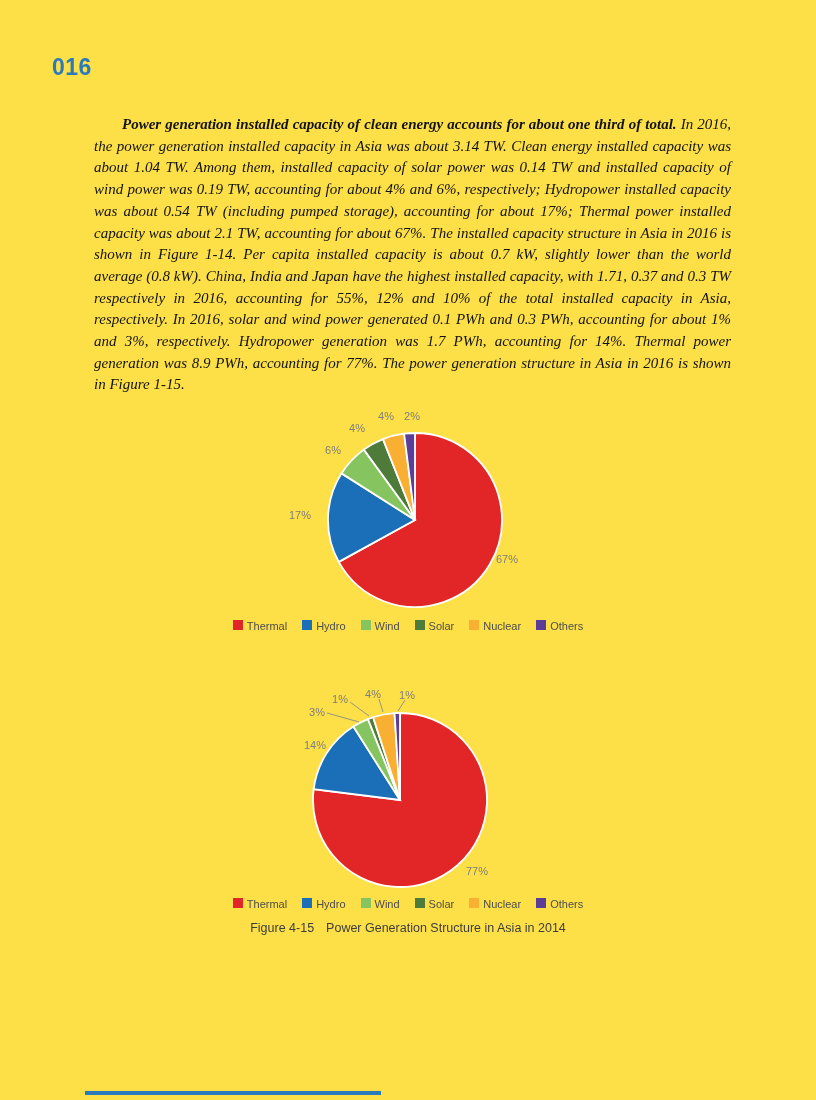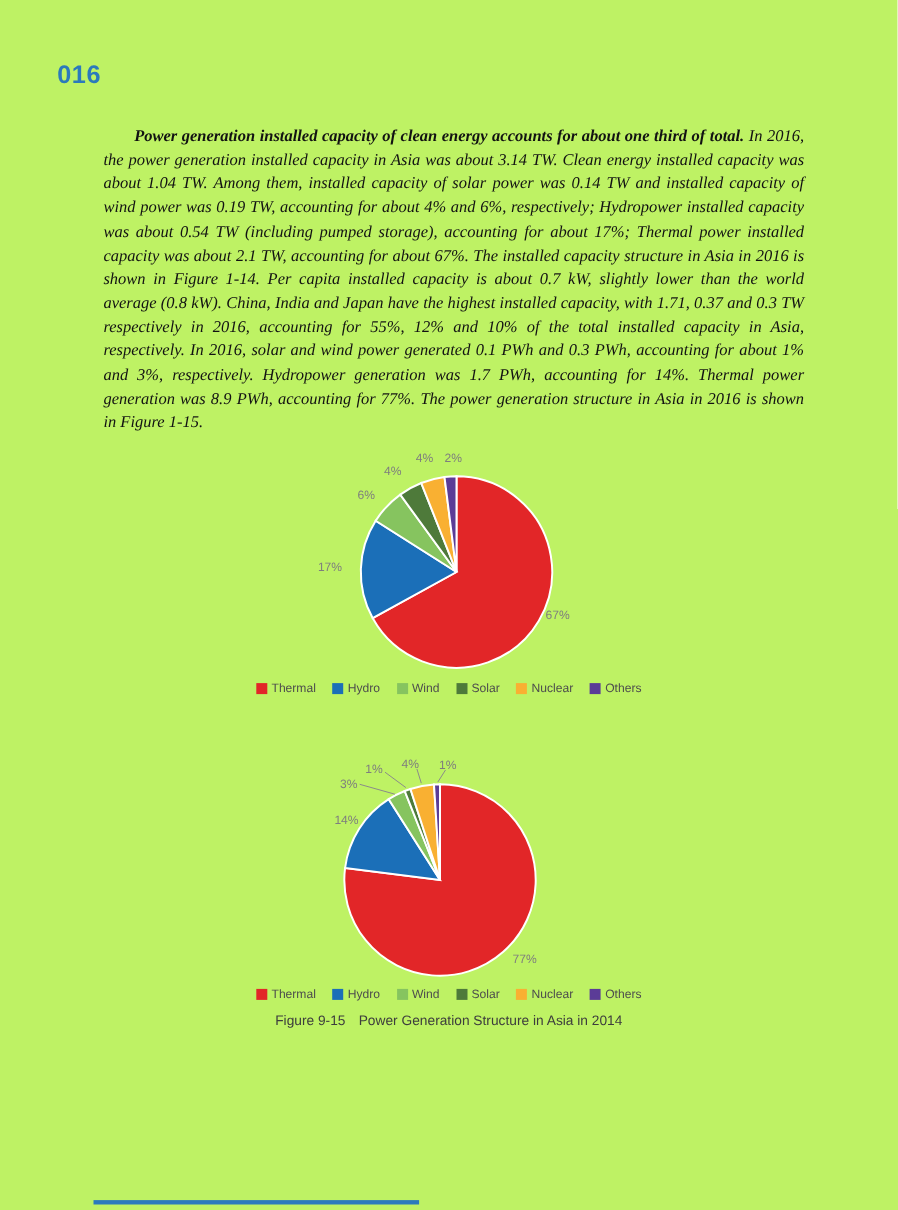--- a/index.html
+++ b/index.html
@@ -1,18 +1,18 @@
 <!DOCTYPE html>
 <html><head>
 <meta charset="utf-8">
 <style>
   * { margin:0; padding:0; box-sizing:border-box; }
   html,body { background:#ffffff; }
   .page {
-    position:relative; width:816px; height:1100px; background:#bef264;
+    position:relative; width:816px; height:1100px; background:#fde047;
     font-family:"Liberation Serif", serif; overflow:hidden;
   }
   .page-number {
     position:absolute; left:52px; top:54px;
     font-family:"Liberation Sans", sans-serif;
     font-weight:bold; font-size:23px; letter-spacing:0.5px;
   }
   .body-text {
     position:absolute; left:94px; width:637px;
     font-size:15px; line-height:21.7px; text-align:justify; color:#121212;
@@ -27,21 +27,21 @@
     font-family:"Liberation Sans", sans-serif;
     font-size:11px; fill:#7e7e7e;
   }
   .legend {
     position:absolute; left:0; width:816px;
     display:flex; justify-content:center; gap:15px;
     font-family:"Liberation Sans", sans-serif; font-size:11px; color:#4d4d4d;
   }
   .legend-1 { top:620px; }
   .legend-2 { top:898px; }
-  .legend-item { display:flex; align-items:center; gap:4px; }
+  .legend-item { display:flex; align-items:flex-start; gap:4px; }
   .legend-swatch { width:10px; height:10px; display:inline-block; }
   .caption {
     position:absolute; left:0; width:816px; text-align:center;
     font-family:"Liberation Sans", sans-serif; font-size:12.5px; color:#3d3d3d;
   }
   .caption-1 { top:643px; }
   .caption-2 { top:921px; }
   .caption .fig-no { margin-right:12px; }
   .footer-rule { position:absolute; left:85px; top:1091px; width:296px; height:4px; }
 </style>
@@ -136,18 +136,18 @@
       <span class="legend-item">
         <span class="legend-swatch" style="background: rgb(249, 176, 50);"></span>
         <span>Nuclear</span>
       </span>
       <span class="legend-item">
         <span class="legend-swatch" style="background: rgb(91, 60, 151);"></span>
         <span>Others</span>
       </span>
     </div>
 
-  <div class="caption caption-2"><span class="fig-no">Figure 9-15</span><span>Power Generation Structure in Asia in 2014</span></div>
+  <div class="caption caption-2"><span class="fig-no">Figure 4-15</span><span>Power Generation Structure in Asia in 2014</span></div>
 
 
   <div class="footer-rule" style="background: rgb(43, 122, 188);"></div>
 
 </div>
 
 </body></html>

